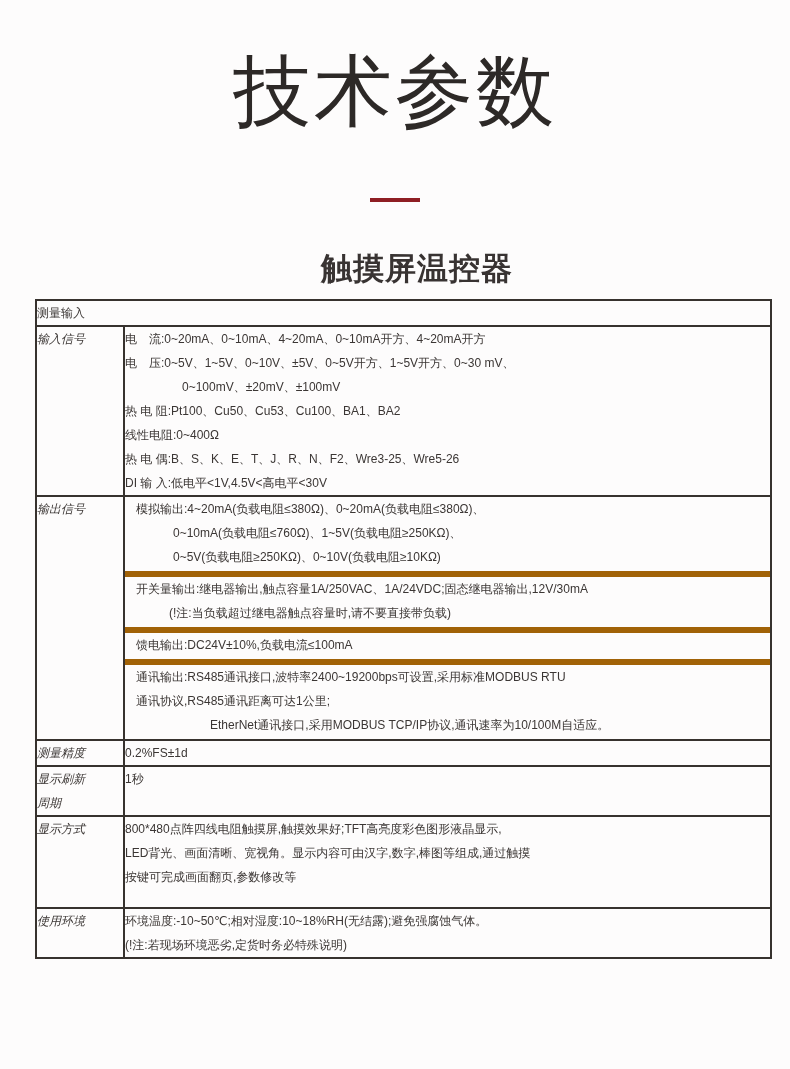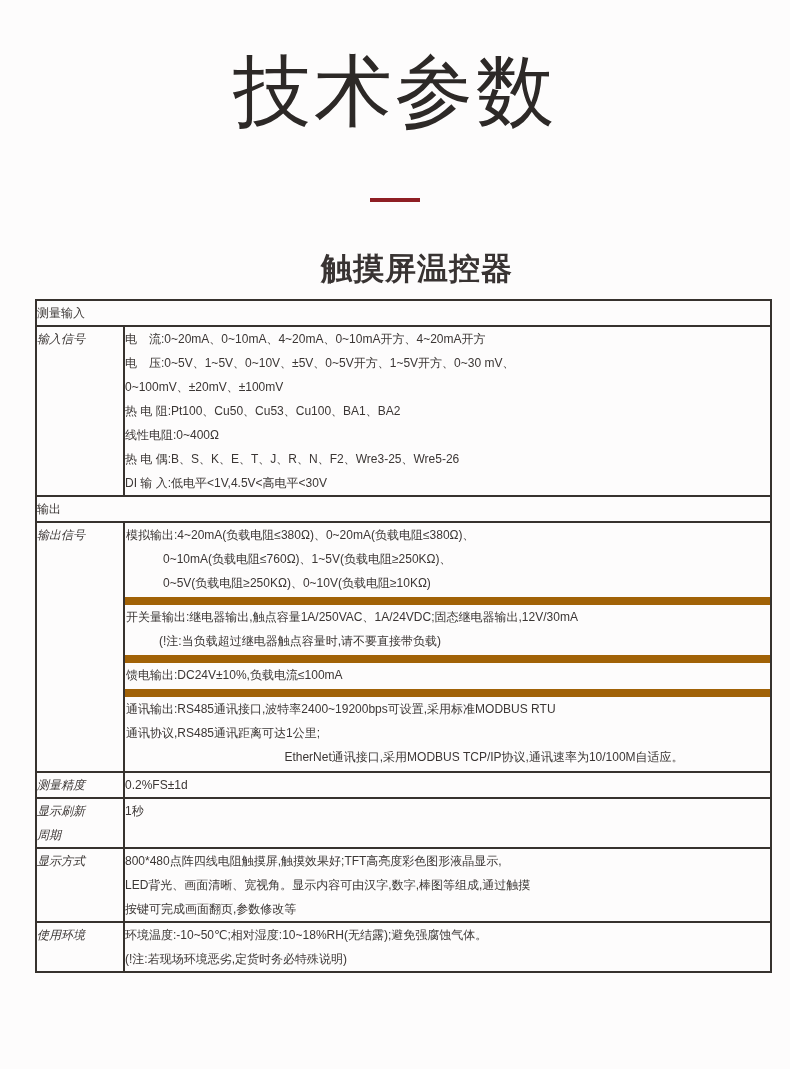--- a/index.html
+++ b/index.html
@@ -59,35 +59,36 @@
     height: 24px;
   }
   .label-cell {
     padding: 0 2px 0 7px;
     font-style: italic;
   }
   .value-cell {
     padding: 0 2px 0 11px;
   }
   .value-cell.pad-bottom {
+    padding-bottom: 18px;
   }
   .nested-cell {
     padding: 0;
   }
   .subrow {
-    padding: 0 2px 2px 1px;
+    padding: 0 2px 2px 11px;
   }
   .subrow + .subrow {
-    border-top: 8px solid #a16207;
+    border-top: 6px solid #a16207;
   }
   .line { margin: 0; }
-  .ind-57 { }
+  .ind-57 { margin-left: 57px; }
   .ind-75 { margin-left: 37px; }
   .ind-33 { margin-left: 33px; }
-  .ind-74 { margin-left: 74px; text-align: center; }
+  .ind-74 { margin-left: 74px; }
 </style>
 </head>
 <body>
 
 <h1 class="page-title">技术参数</h1>
 
 <div class="accent-divider"></div>
 
 <h2 class="product-subtitle">触摸屏温控器</h2>
 
@@ -108,23 +109,20 @@
       <div class="line">电　流:0~20mA、0~10mA、4~20mA、0~10mA开方、4~20mA开方</div>
       <div class="line">电　压:0~5V、1~5V、0~10V、±5V、0~5V开方、1~5V开方、0~30 mV、</div>
       <div class="line ind-57">0~100mV、±20mV、±100mV</div>
       <div class="line">热 电 阻:Pt100、Cu50、Cu53、Cu100、BA1、BA2</div>
       <div class="line">线性电阻:0~400Ω</div>
       <div class="line">热 电 偶:B、S、K、E、T、J、R、N、F2、Wre3-25、Wre5-26</div>
       <div class="line">DI 输 入:低电平&lt;1V,4.5V&lt;高电平&lt;30V</div>
     </td>
   </tr>
 
-  <tr>
-    <td colspan="2" class="section-cell">输出</td>
-  </tr>
 
   <tr>
     <td class="label-cell">输出信号</td>
     <td class="nested-cell">
       <div class="subrow">
         <div class="line">模拟输出:4~20mA(负载电阻≤380Ω)、0~20mA(负载电阻≤380Ω)、</div>
         <div class="line ind-75">0~10mA(负载电阻≤760Ω)、1~5V(负载电阻≥250KΩ)、</div>
         <div class="line ind-75">0~5V(负载电阻≥250KΩ)、0~10V(负载电阻≥10KΩ)</div>
       </div>
       <div class="subrow">

